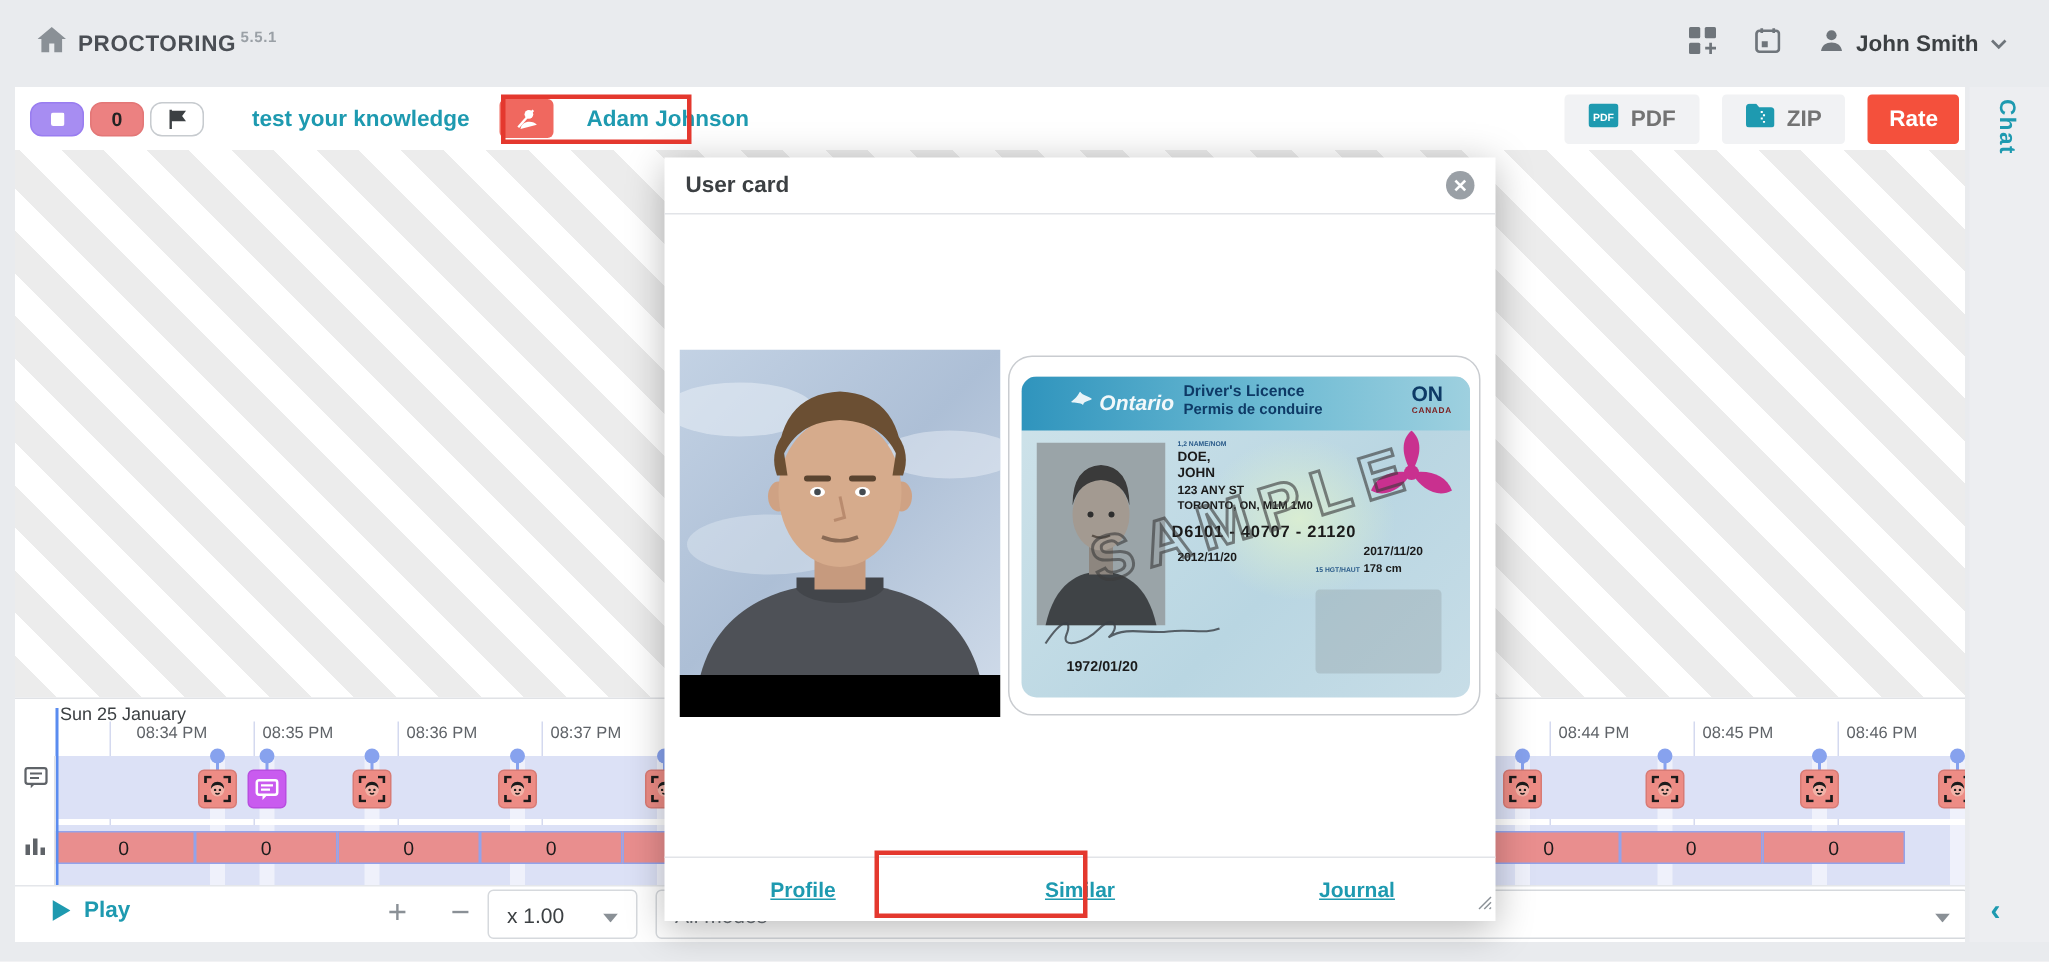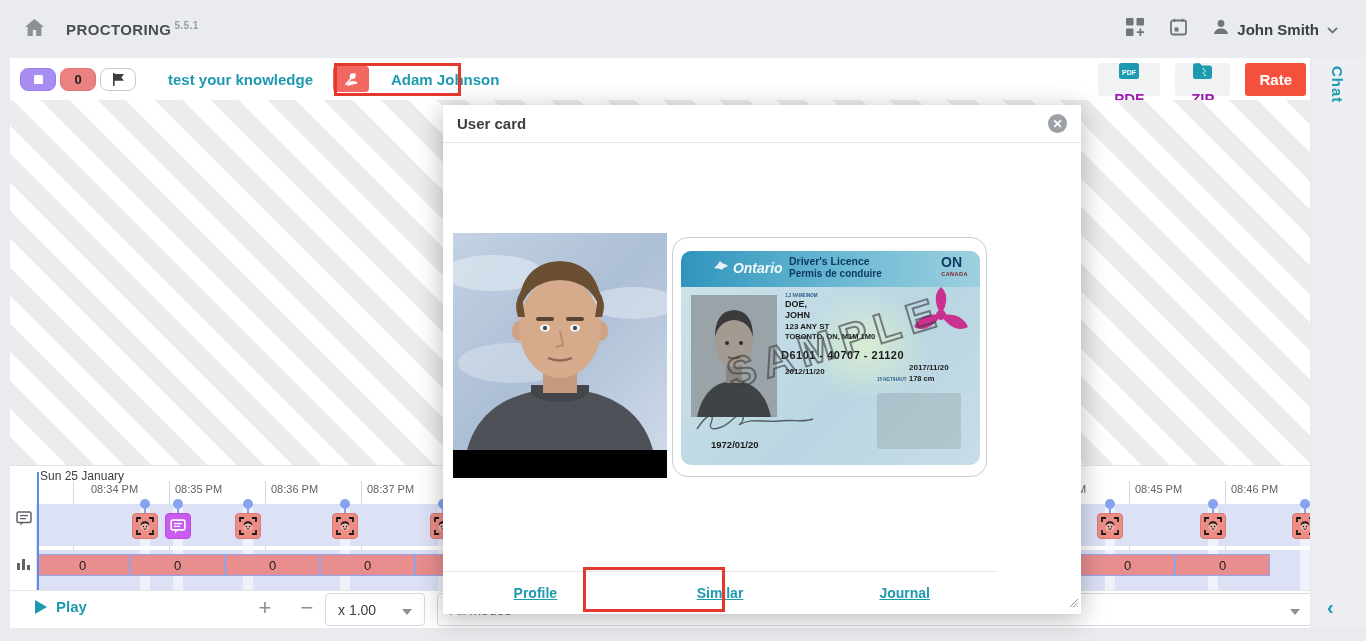--- a/index.html
+++ b/index.html
@@ -3,40 +3,40 @@
 <meta charset="utf-8">
 <style>
   * { margin:0; padding:0; box-sizing:border-box; }
   html,body { width:1366px; height:641px; }
   body { font-family:"Liberation Sans", sans-serif; background:#e9ebee; position:relative; overflow:hidden; }
   #page { position:absolute; inset:0; width:1366px; height:641px; }
 
   
   .app-header { position:absolute; left:0; top:0; width:1366px; height:58px; background:#e9ebee; display:flex; align-items:center; }
   .home-ic { margin-left:25px; }
-  .app-title { margin-left:22px; font-size:15px; font-weight:bold; color:#4a4e54; letter-spacing:.4px; }
+  .app-title { margin-left:8px; font-size:15px; font-weight:bold; color:#4a4e54; letter-spacing:.4px; }
   .app-ver { font-size:10px; color:#9aa0a6; vertical-align:super; margin-left:3px; font-weight:bold; }
   .hdr-right { position:absolute; right:28px; top:0; height:58px; display:flex; align-items:center; gap:26px; }
   .hdr-user { display:flex; align-items:center; gap:8px; cursor:pointer; }
   .hdr-user-name { font-size:15px; font-weight:bold; color:#3c4043; }
 
   
   #card { position:absolute; left:10px; top:58px; width:1300px; height:570px; background:#fff; overflow:hidden; }
 
   
   .toolbar { position:absolute; left:0; top:0; width:1300px; height:42px; background:#fff; display:flex; align-items:center; }
   .badge { height:23px; min-width:36px; border-radius:8px; display:flex; align-items:center; justify-content:center; font-size:13px; font-weight:bold; margin-right:4px; }
   .badge-purple { background:#a78df2; border:1px solid #997df0; margin-left:10px; }
   .badge-red { background:#ec8181; border:1px solid #e37777; color:#232323; }
   .badge-flag { background:#fff; border:1px solid #c7cbcf; }
   .session-title { color:#1e9ab0; font-size:15px; font-weight:bold; margin-left:28px; }
   .user-btn { width:36px; height:26px; background:#f0685f; border-radius:4px; margin-left:20px; display:flex; align-items:center; justify-content:center; cursor:pointer; }
   .student-name { color:#1e9ab0; font-size:15px; font-weight:bold; margin-left:22px; }
   .toolbar-right { position:absolute; right:4px; top:0; height:42px; display:flex; align-items:center; gap:15px; }
-  .tb-btn { height:33px; padding:0 16px; background:#f1f2f4; border:none; border-radius:3px; color:#a21caf; font-size:15px; font-weight:bold; display:flex; align-items:center; gap:8px; cursor:pointer; font-family:inherit;flex-direction:column; }
+  .tb-btn { height:33px; padding:0 16px; background:#f1f2f4; border:none; border-radius:3px; color:#737373; font-size:15px; font-weight:bold; display:flex; align-items:center; gap:8px; cursor:pointer; font-family:inherit; }
   .rate-btn { height:33px; padding:0 14px; background:#f4503c; border:none; border-radius:3px; color:#fff; font-size:15px; font-weight:bold; cursor:pointer; font-family:inherit; }
 
   
   .stage { position:absolute; left:0; top:42px; width:1300px; height:365px;
            background:repeating-linear-gradient(45deg,#ececec 0 20px,#ffffff 20px 40px); }
 
   
   .timeline { position:absolute; left:0; top:407px; width:1300px; height:125px; background:#fff; border-top:1px solid #e0e2e6; }
   .tl-date { position:absolute; left:30px; top:3px; font-size:12px; color:#3c4043; }
   .gridline { position:absolute; top:15px; bottom:0; width:1px; background:#d4d9ef; }
@@ -62,21 +62,21 @@
   .select .chev { margin-left:auto; }
   .speed-select { left:315px; width:100px; color:#3c4043; }
   .mode-select { left:427px; width:876px; color:#6f757b; z-index:1; }
 
   
   .chat-rail { position:absolute; left:1313px; top:58px; width:53px; height:583px; background:#edeef1; }
   .chat-label { position:absolute; left:16px; top:8px; writing-mode:vertical-rl; color:#1e9ab0; font-size:15px; font-weight:bold; letter-spacing:1px; cursor:pointer; }
   .rail-collapse { position:absolute; left:14px; top:538px; color:#1e9ab0; font-size:20px; font-weight:bold; cursor:pointer; }
 
   
-  .modal { position:absolute; left:443px; top:105px; width:638px; height:509px; background:#fff; box-shadow:0 5px 25px rgba(0,0,0,.28); z-index:40; }
+  .modal { position:absolute; left:443px; top:105px; width:554px; height:509px; background:#fff; box-shadow:0 5px 25px rgba(0,0,0,.28); z-index:40; }
   .modal-hd { height:38px; border-bottom:1px solid #e2e4e8; display:flex; align-items:center; padding:0 14px; }
   .modal-title { font-size:15px; font-weight:bold; color:#3c4043; }
   .modal-close { margin-left:auto; width:19px; height:19px; border-radius:50%; background:#9aa0a6; color:#fff; font-size:12px; font-weight:bold; display:flex; align-items:center; justify-content:center; cursor:pointer; line-height:1; }
   .photo-left { position:absolute; left:10px; top:128px; width:214px; height:245px; cursor:pointer; }
   .license-box { position:absolute; left:229px; top:132px; width:315px; height:240px; background:#fff; border:1px solid #c9ccd0; border-radius:16px; cursor:pointer; }
   .lic-card { position:absolute; left:8px; top:13px; width:299px; height:214px; border-radius:10px; overflow:hidden; background:linear-gradient(135deg,#cfe3ea,#b9d6e2 60%,#c7dde7); }
   .lic-hd { position:absolute; left:0; top:0; width:299px; height:36px; background:linear-gradient(90deg,#2f94bd,#6cbad3 55%,#9ed0df); }
   .lic-ontario { position:absolute; left:30px; top:9px; color:#f2f8fa; font-size:14px; font-weight:bold; font-style:italic; }
   .lic-t1 { position:absolute; left:108px; top:4px; color:#0e3a66; font-size:10.5px; font-weight:bold; }
   .lic-t2 { position:absolute; left:108px; top:17px; color:#0e3a66; font-size:10px; font-weight:bold; }

